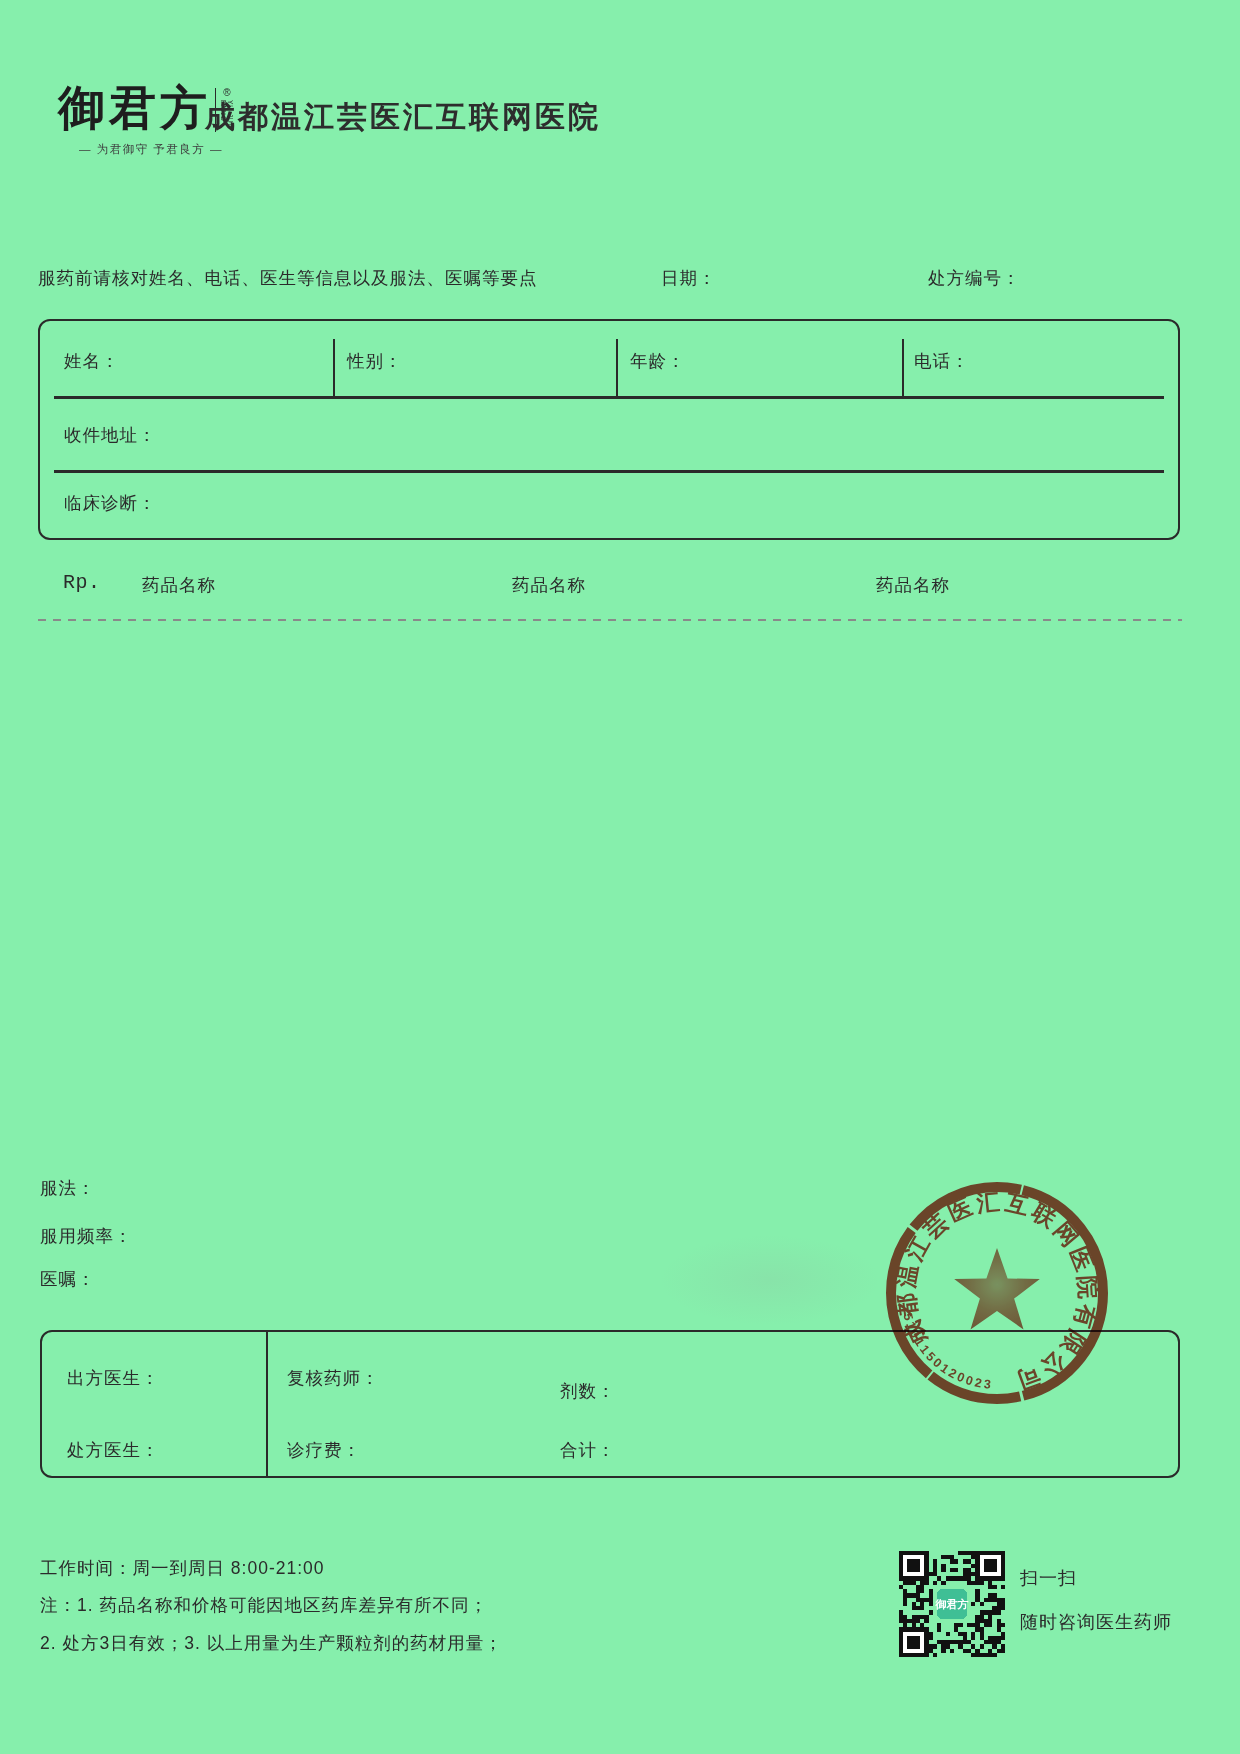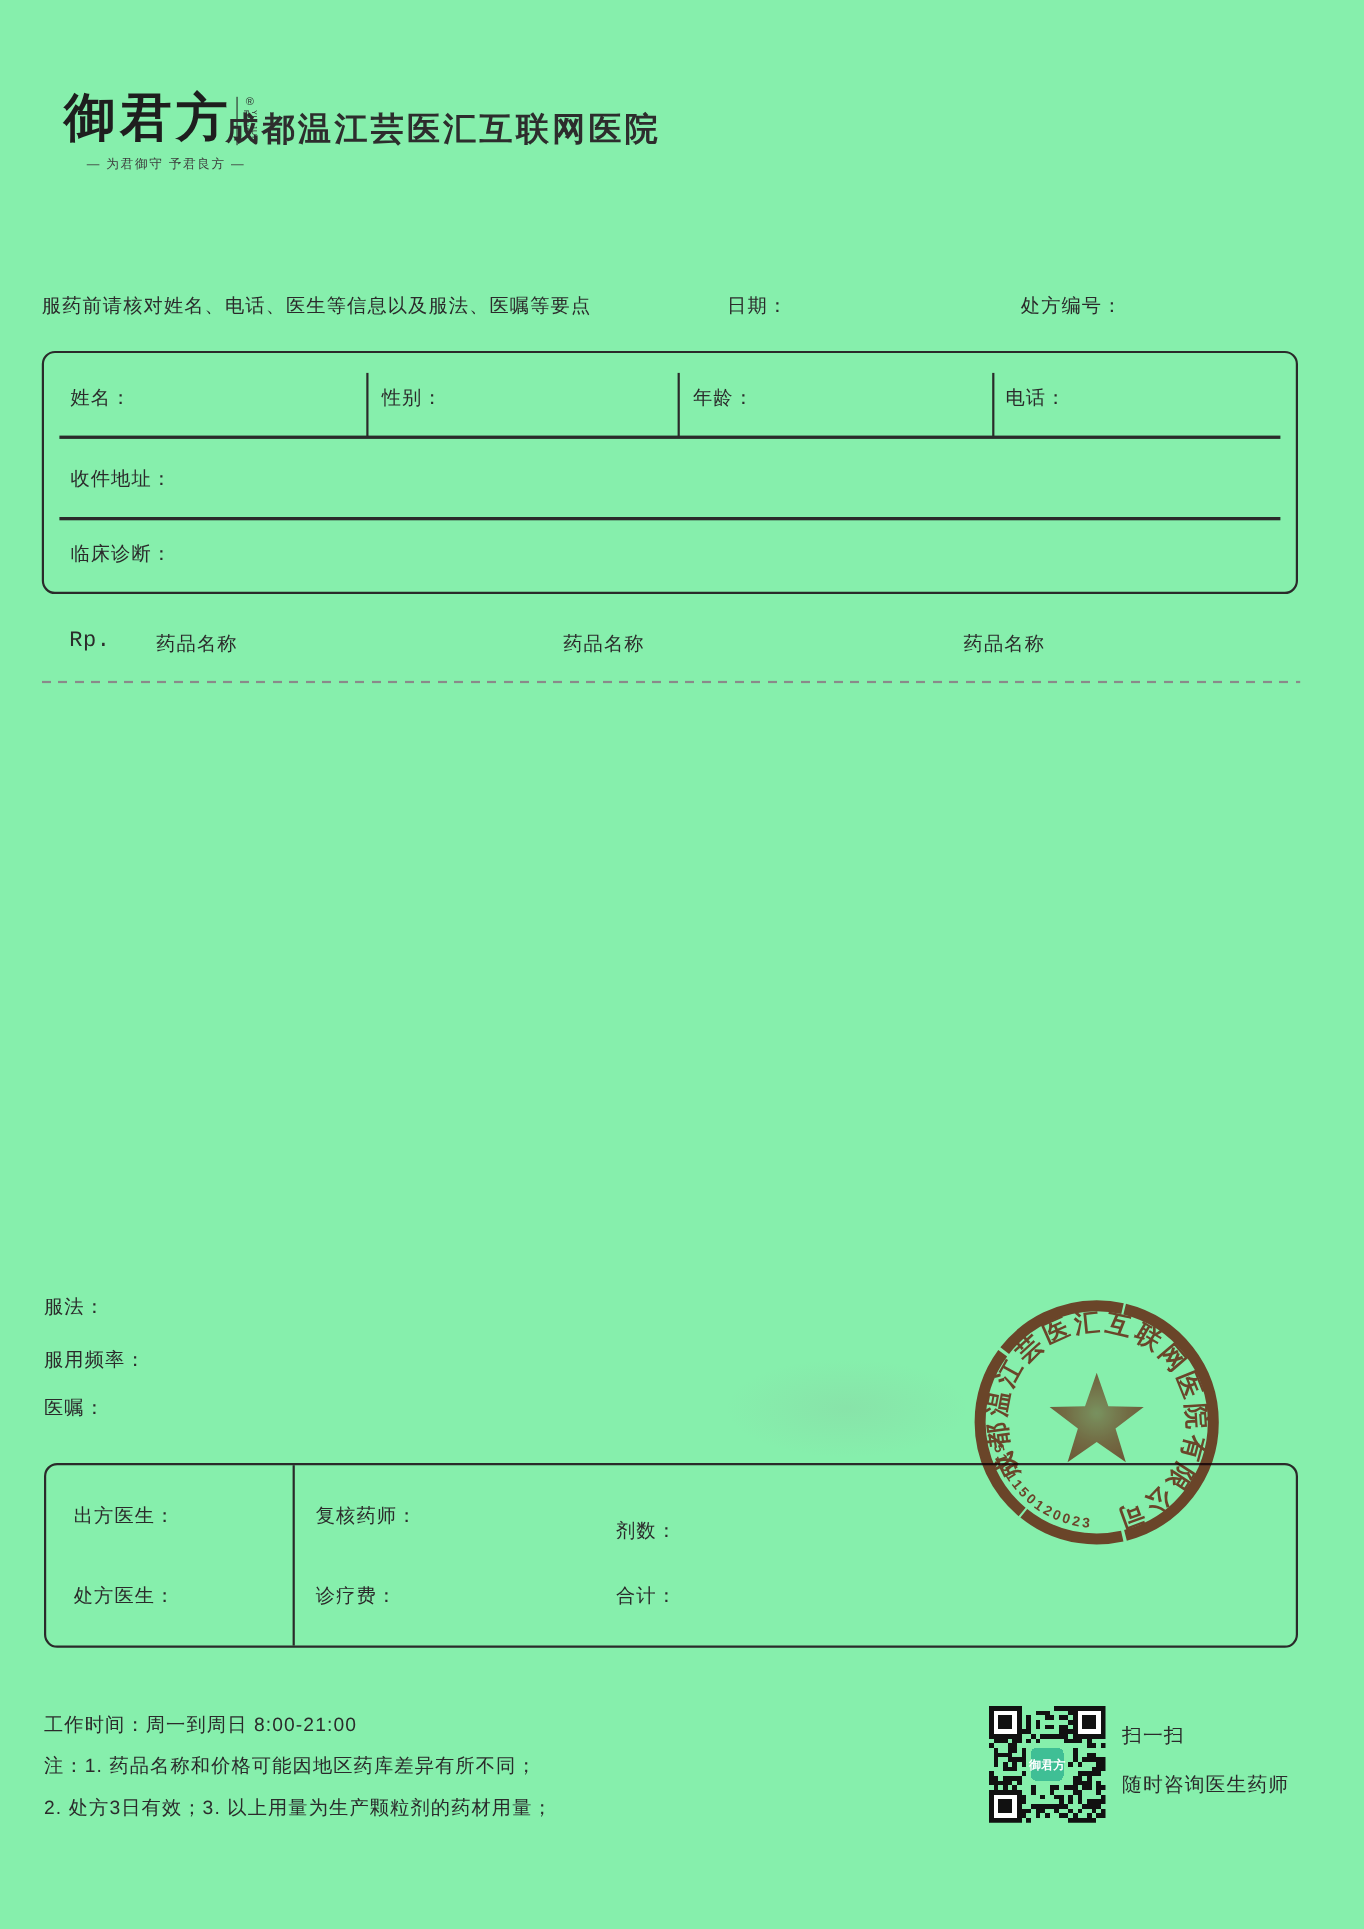--- a/index.html
+++ b/index.html
@@ -28,21 +28,21 @@
     display:flex;flex-direction:column;align-items:center;margin-top:4px;}
   .logo-reg{font-size:10px;line-height:10px;color:#2a2a2a;}
   .logo-vert{writing-mode:vertical-rl;font-size:6.5px;letter-spacing:1px;color:#2a2a2a;margin-top:2px;}
   .logo-tagline{margin-top:9px;font-size:11.5px;letter-spacing:1.5px;color:#3d3d3d;width:186px;text-align:center;white-space:nowrap;}
   .hospital-title{left:205px;top:97px;font-size:30px;font-weight:700;letter-spacing:3px;color:#2d2d2d;white-space:nowrap;}
 
   
   .pbox{left:38px;top:319px;width:1142px;height:221px;border:2.5px solid var(--line);border-radius:12px;box-sizing:border-box;}
   .vdiv{position:absolute;width:2px;background:var(--line);}
   .hline{position:absolute;left:14px;right:14px;height:3px;background:var(--line);}
-  .sbox{left:40px;top:1330px;width:1140px;height:168px;border:2.5px solid var(--line);border-radius:12px;box-sizing:border-box;}
+  .sbox{left:40px;top:1330px;width:1140px;height:148px;border:2.5px solid var(--line);border-radius:12px;box-sizing:border-box;}
 
   .dashed{
     left:38px;top:619px;width:1144px;height:2px;
     background:repeating-linear-gradient(90deg,#8a8a8a 0 8px,transparent 8px 15px);
   }
   .rp{font-size:20px;letter-spacing:0.5px;font-family:Liberation Mono, monospace;}
 
   
   .stamp-wrap{left:877px;top:1173px;width:240px;height:240px;mix-blend-mode:multiply;opacity:0.93;}
   .stamp-char{font-size:23px;font-weight:700;fill:var(--stamp-color);font-family:"Liberation Sans",sans-serif;}

